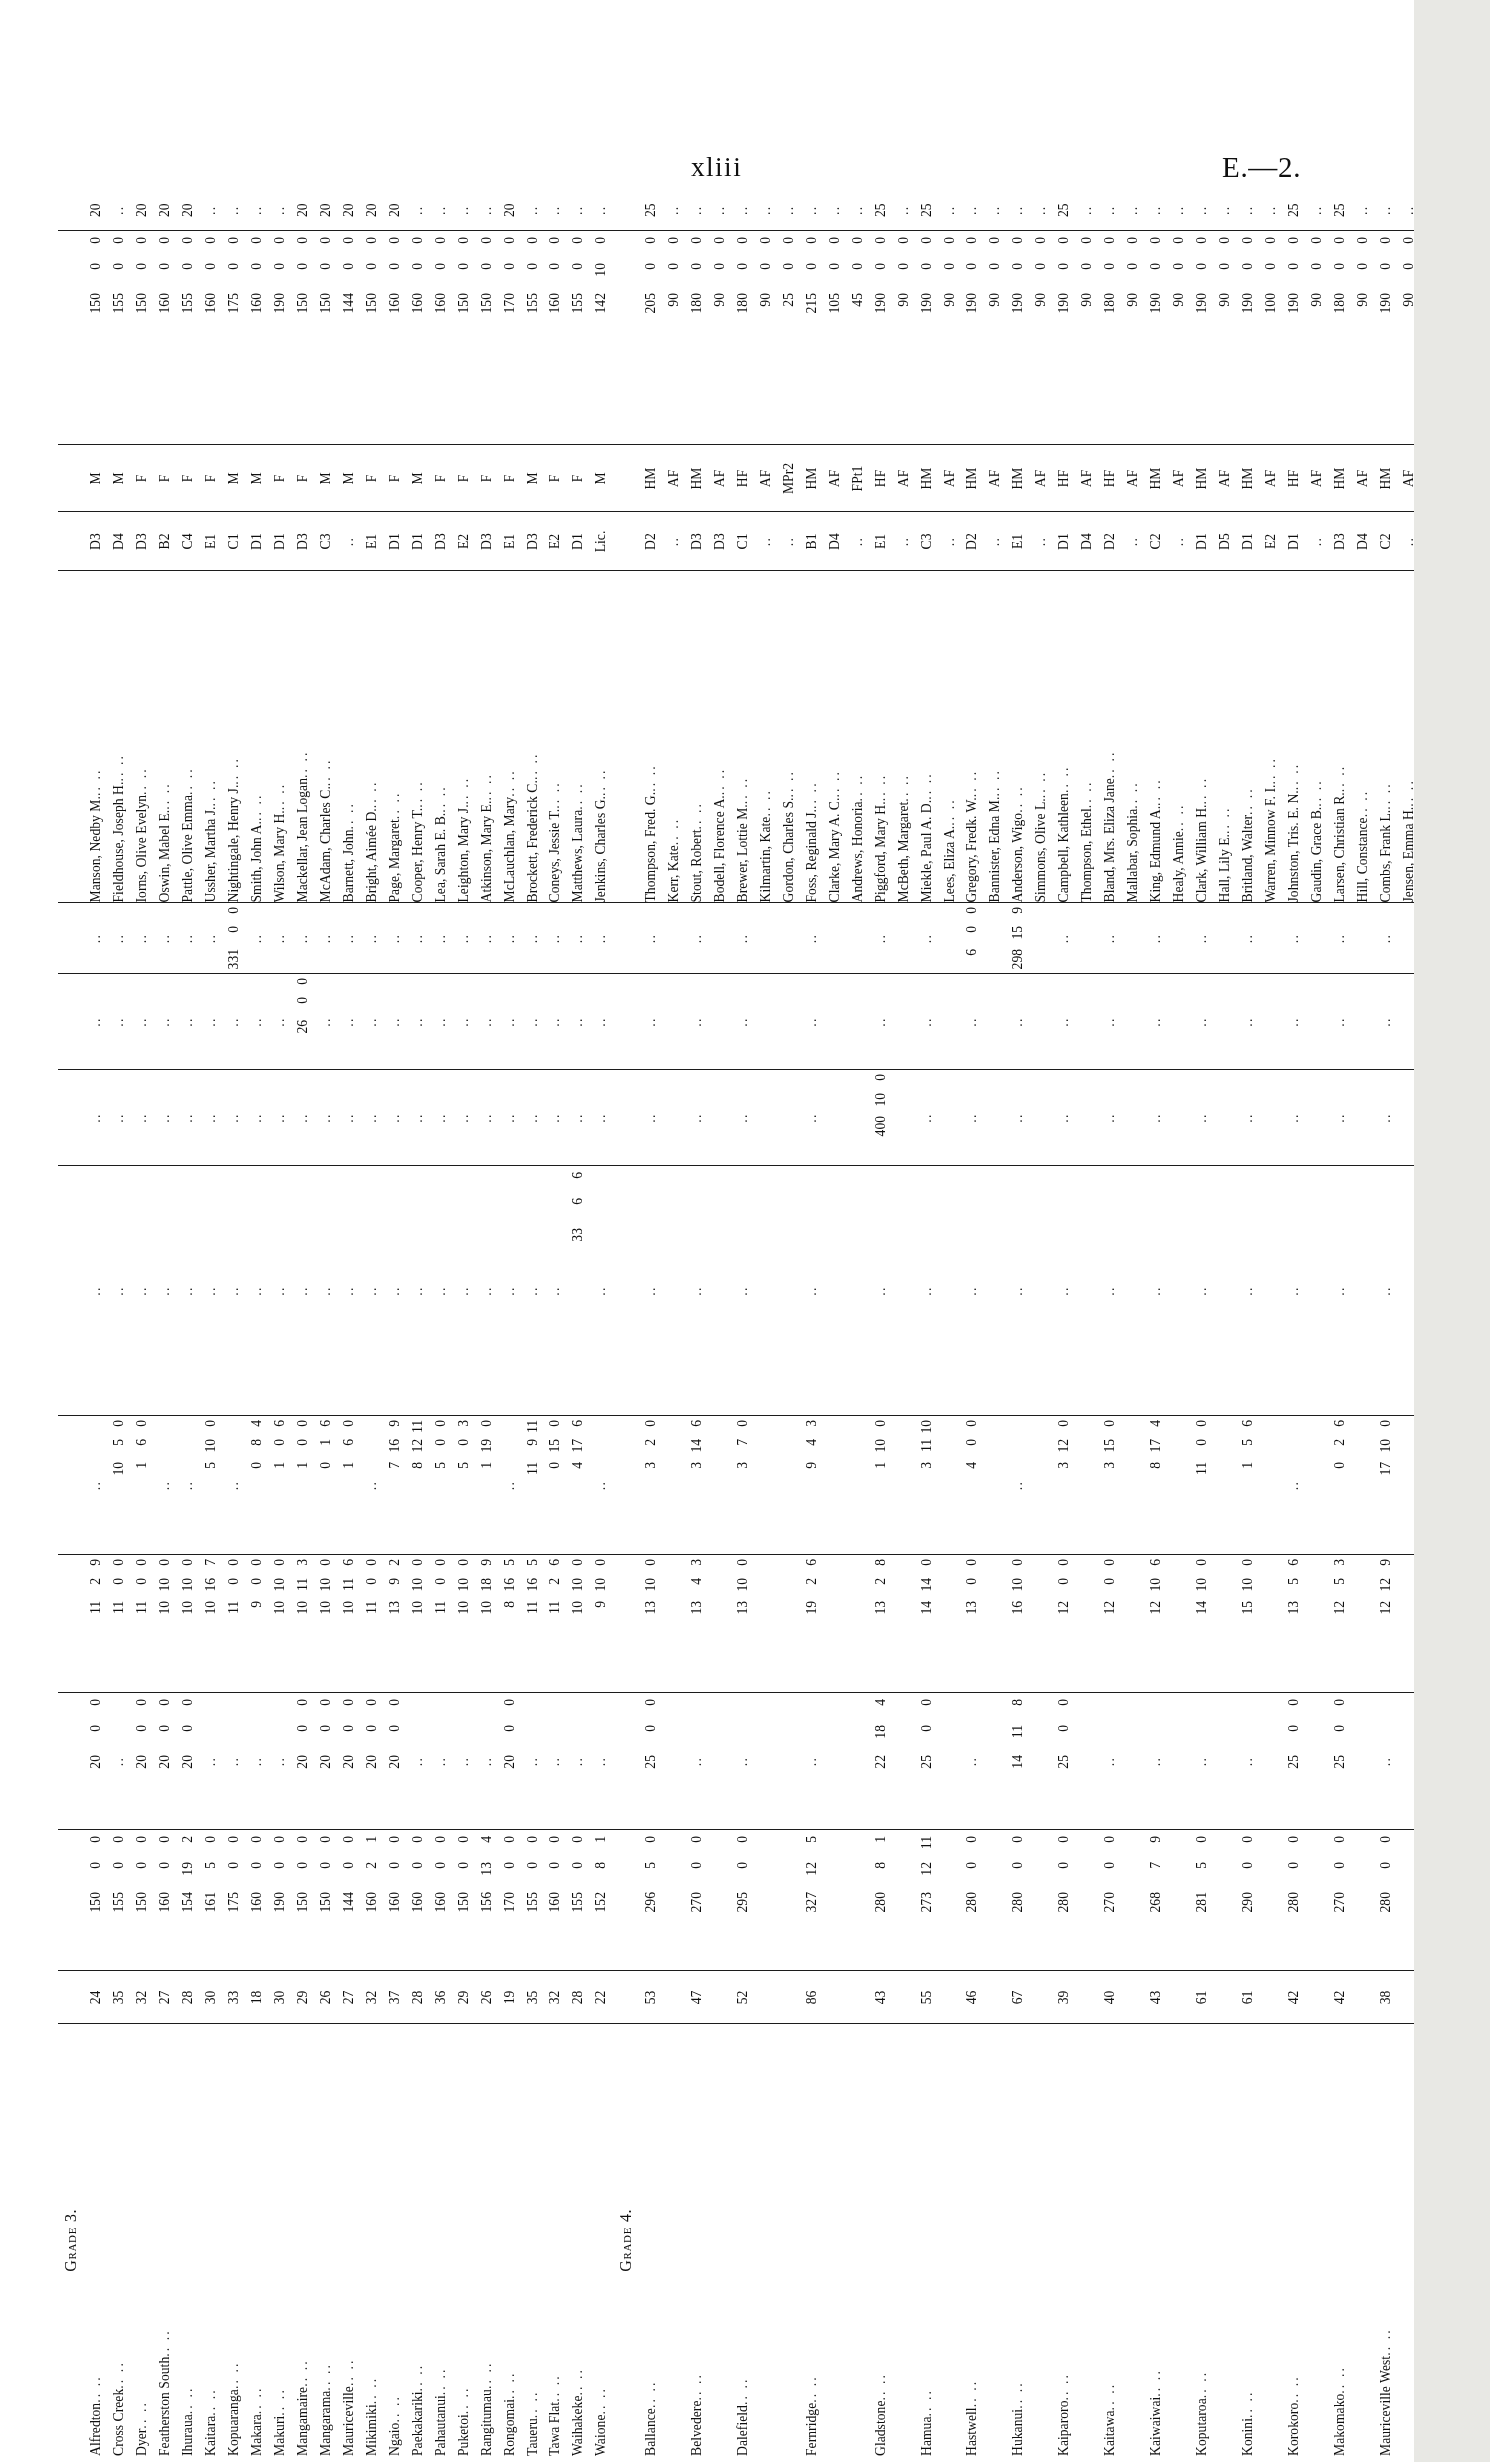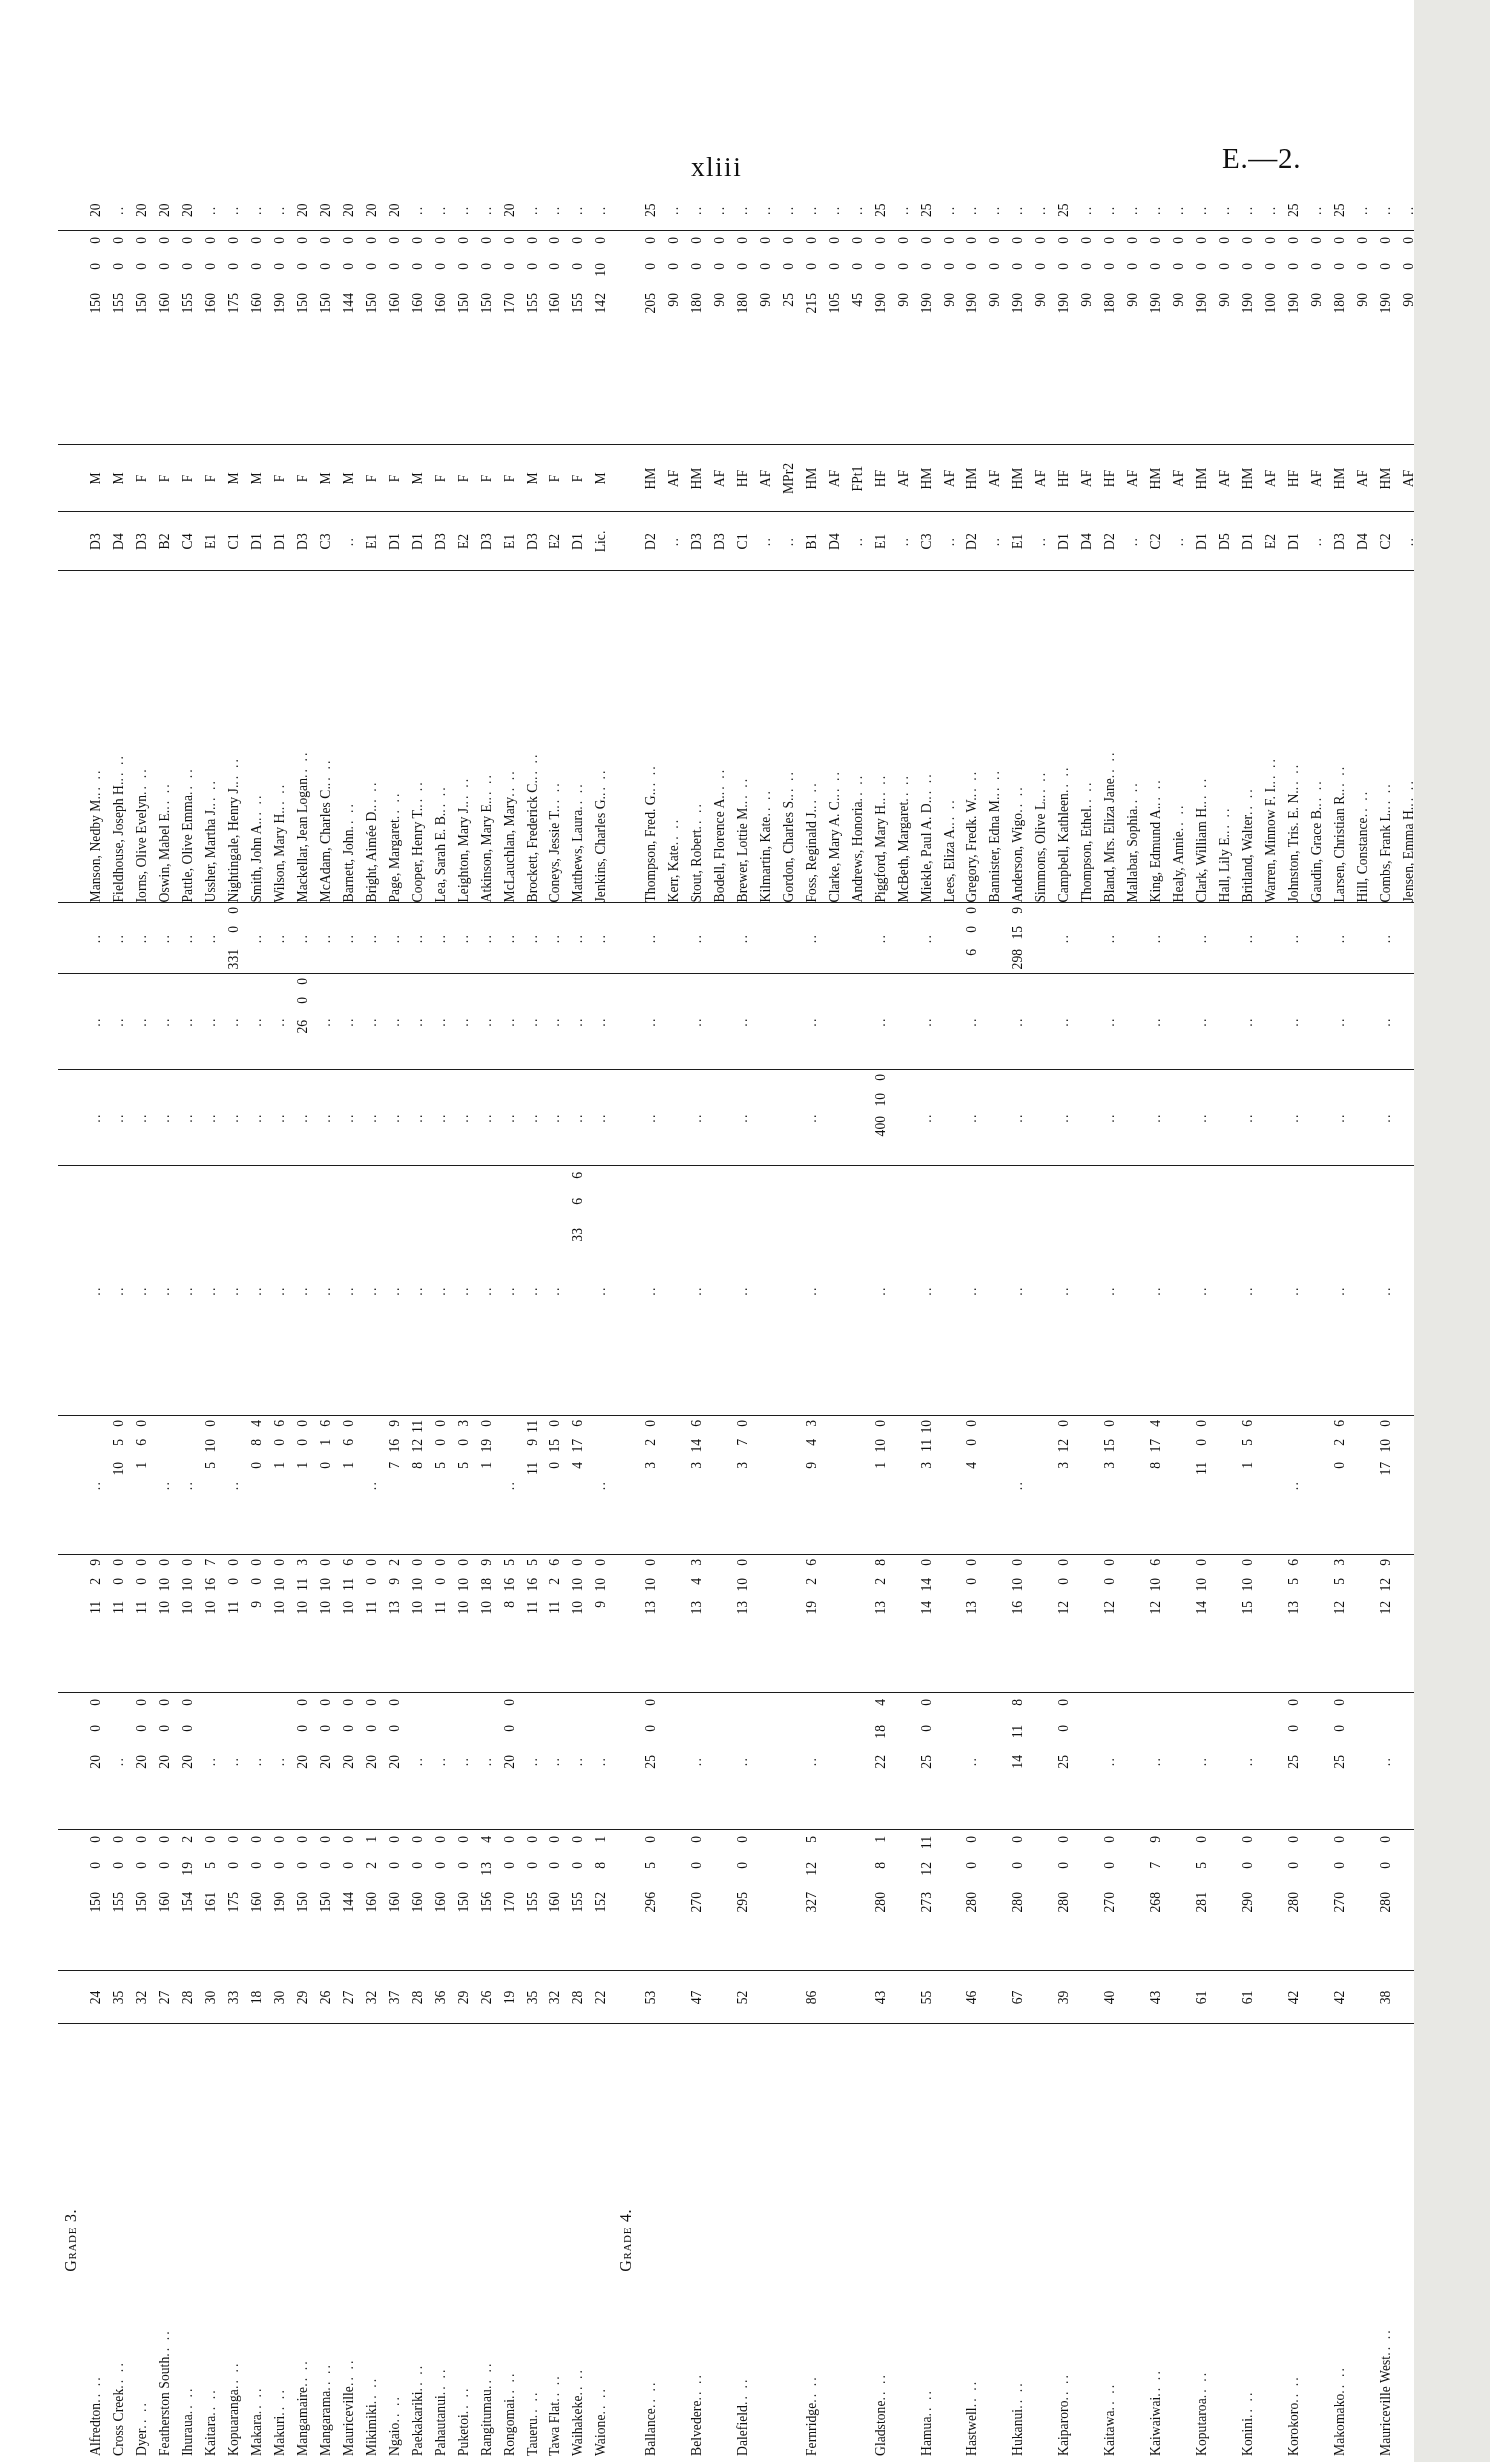--- a/index.html
+++ b/index.html
@@ -10,21 +10,21 @@
     overflow:hidden;
     font-family:"Liberation Serif","DejaVu Serif",serif;
     color:#101010;
   }
   
   .folio{
     position:absolute;top:152px;left:691px;
     font-size:27.4px;letter-spacing:1.4px;
   }
   .docref{
-    position:absolute;top:142px;left:1222px;
+    position:absolute;top:151px;left:1222px;
     font-size:29px;letter-spacing:0.7px;
   }
   
   #rot{
     position:absolute;left:0;top:0;
     width:2264px;height:1385px;
     transform:translate(58px,2456px) rotate(-90deg);
     transform-origin:0 0;
   }
   table#tbl{

